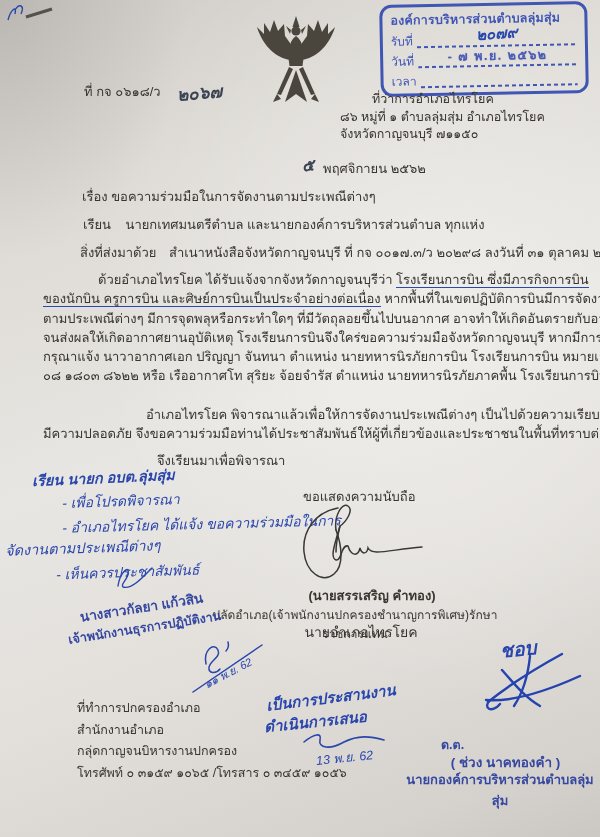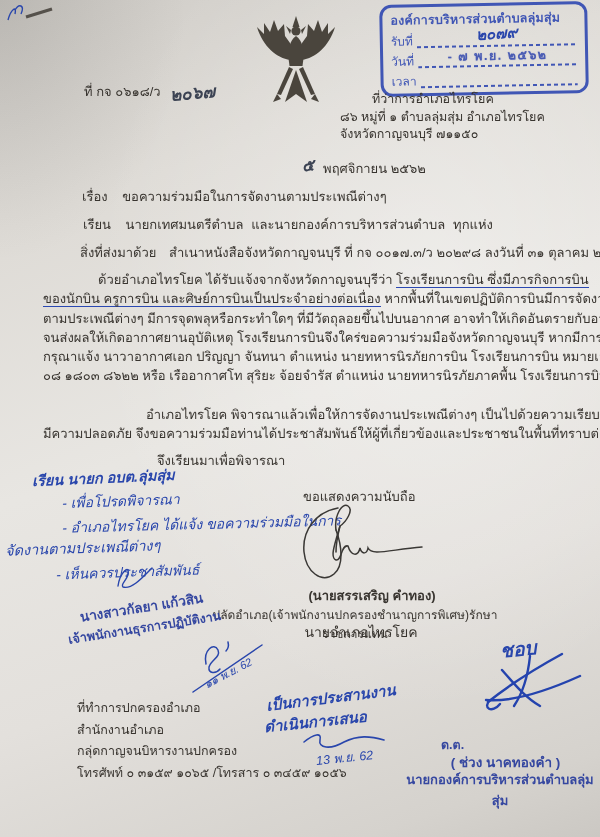--- a/index.html
+++ b/index.html
@@ -79,43 +79,43 @@
       </span>
     </div>
     <div class="sb-row">
       <span>เวลา</span>
       <span class="sb-fill">
           <span class="dotline"></span>
         </span>
     </div>
   </div>
 
-  <div class="abs" style="left:84px;top:82px;display:flex;align-items:flex-start;gap:9px;">
+  <div class="abs" style="left:84px;top:82px;display:flex;align-items:flex-start;gap:16px;">
     <span class="pr">ที่ กจ ๐๖๑๘/ว</span>
     <span class="hand-dark" style="font-size:17px;transform:rotate(-5deg) translateY(-3px);font-weight:600;">๒๐๖๗</span>
   </div>
 
   <div class="abs sm" style="left:340px;top:91px;width:215px;">
     <div style="padding-left:32px;">ที่ว่าการอำเภอไทรโยค</div>
     <div>๘๖ หมู่ที่ ๑ ตำบลลุ่มสุ่ม อำเภอไทรโยค</div>
     <div>จังหวัดกาญจนบุรี ๗๑๑๕๐</div>
   </div>
 
   <div class="abs" style="left:302px;top:153px;display:flex;gap:9px;align-items:flex-end;">
     <span class="hand-dark" style="font-size:16px;transform:rotate(-6deg);font-weight:600;">๕</span>
     <span class="pr">พฤศจิกายน ๒๕๖๒</span>
   </div>
 
   <div class="abs pr" style="left:82px;top:187px;">
     <span>เรื่อง</span>
-    <span style="margin-left:11px;">ขอความร่วมมือในการจัดงานตามประเพณีต่างๆ</span>
+    <span style="">ขอความร่วมมือในการจัดงานตามประเพณีต่างๆ</span>
   </div>
   <div class="abs pr" style="left:83px;top:215px;">
     <span>เรียน</span>
-    <span style="margin-left:11px;font-family:Liberation Mono, monospace;">นายกเทศมนตรีตำบล และนายกองค์การบริหารส่วนตำบล ทุกแห่ง</span>
+    <span style="margin-left:11px;">นายกเทศมนตรีตำบล และนายกองค์การบริหารส่วนตำบล ทุกแห่ง</span>
   </div>
   <div class="abs pr" style="left:80px;top:243px;">
     <span>สิ่งที่ส่งมาด้วย</span>
     <span style="margin-left:9px;">สำเนาหนังสือจังหวัดกาญจนบุรี ที่ กจ ๐๐๑๗.๓/ว ๒๐๒๙๘ ลงวันที่ ๓๑ ตุลาคม ๒๕๖๒</span>
   </div>
 
   <div class="abs" style="left:43px;top:270px;width:525px;">
     <div class="pr" style="padding-left:55px;">
       <span>ด้วยอำเภอไทรโยค ได้รับแจ้งจากจังหวัดกาญจนบุรีว่า </span><span class="bl-ul">โรงเรียนการบิน ซึ่งมีภารกิจการบิน</span>
     </div>

